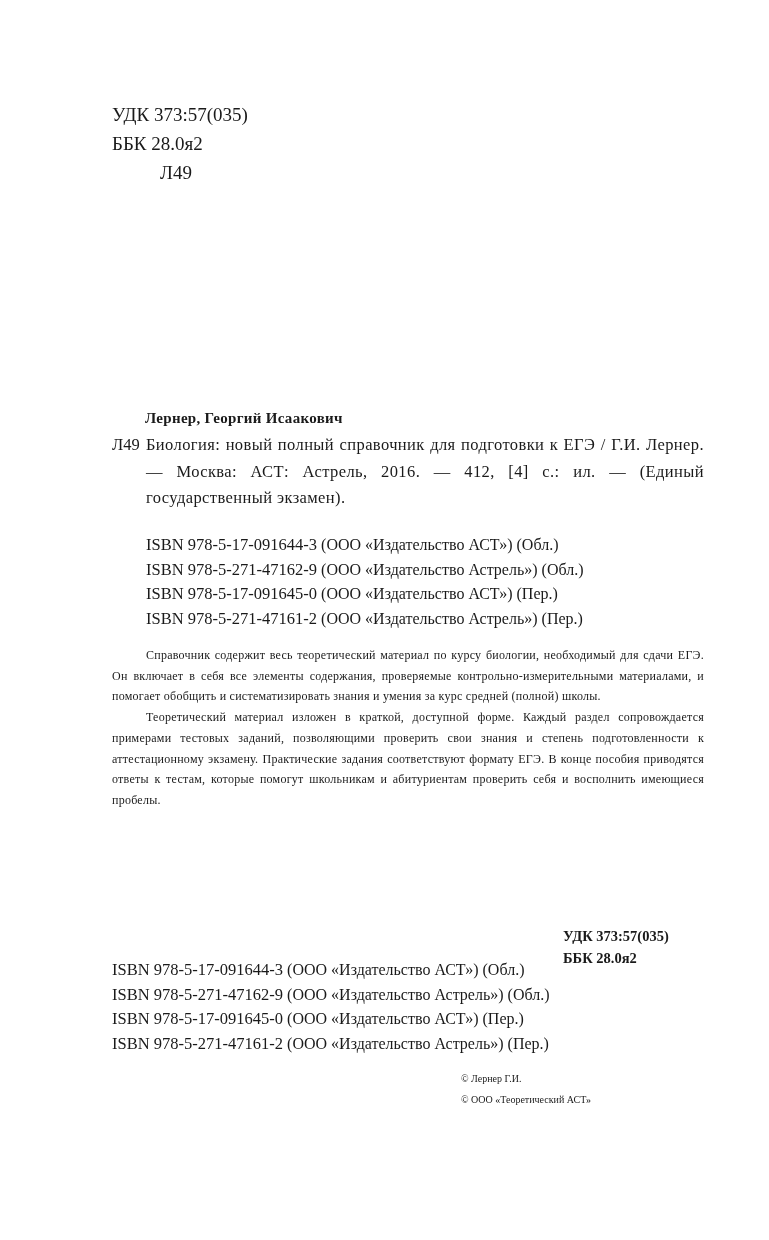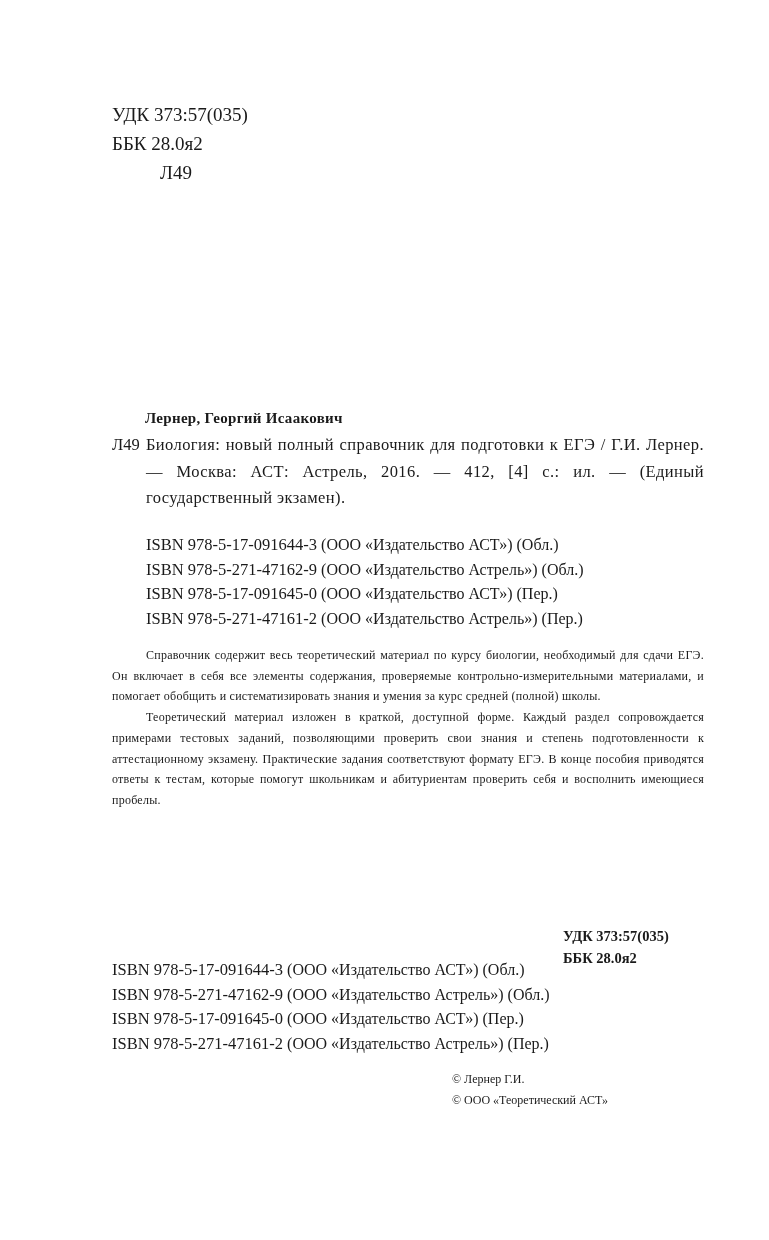--- a/index.html
+++ b/index.html
@@ -16,21 +16,21 @@
   .biblio .code { position: absolute; left: 0; top: 0; }
   .biblio .txt { margin-left: 34px; text-align: justify; text-align-last: left; white-space: normal; letter-spacing: 0.4px; }
   .isbn-block { font-family: "Liberation Serif", serif; }
   .isbn-line { font-size: 16.5px; line-height: 24.5px; white-space: nowrap; }
   .isbn-line .pub { font-size: 16px; }
   .isbn1 { left: 134px; top: 533px; }
   .isbn2 { left: 100px; top: 958px; }
   .annot { left: 100px; top: 645px; width: 592px; font-size: 12px; line-height: 20.7px; font-family: "Liberation Serif", serif; white-space: normal; }
   .annot p { margin: 0; text-indent: 34px; text-align: justify; letter-spacing: 0.25px; }
   .cls-bottom { left: 551px; top: 925px; font-size: 14.5px; line-height: 22px; font-weight: bold; font-family: "Liberation Serif", serif; }
-  .copy { left: 440px; top: 1069px; font-size: 12px; line-height: 20.5px; font-family: "Liberation Serif", serif; }
+  .copy { left: 449px; top: 1069px; font-size: 10px; line-height: 20.5px; font-family: "Liberation Serif", serif; }
 </style>
 </head>
 <body>
 
 <div class="abs cls-top">
   <div>УДК 373:57(035)</div>
   <div>ББК 28.0я2</div>
   <div class="ind">Л49</div>
 </div>
 

